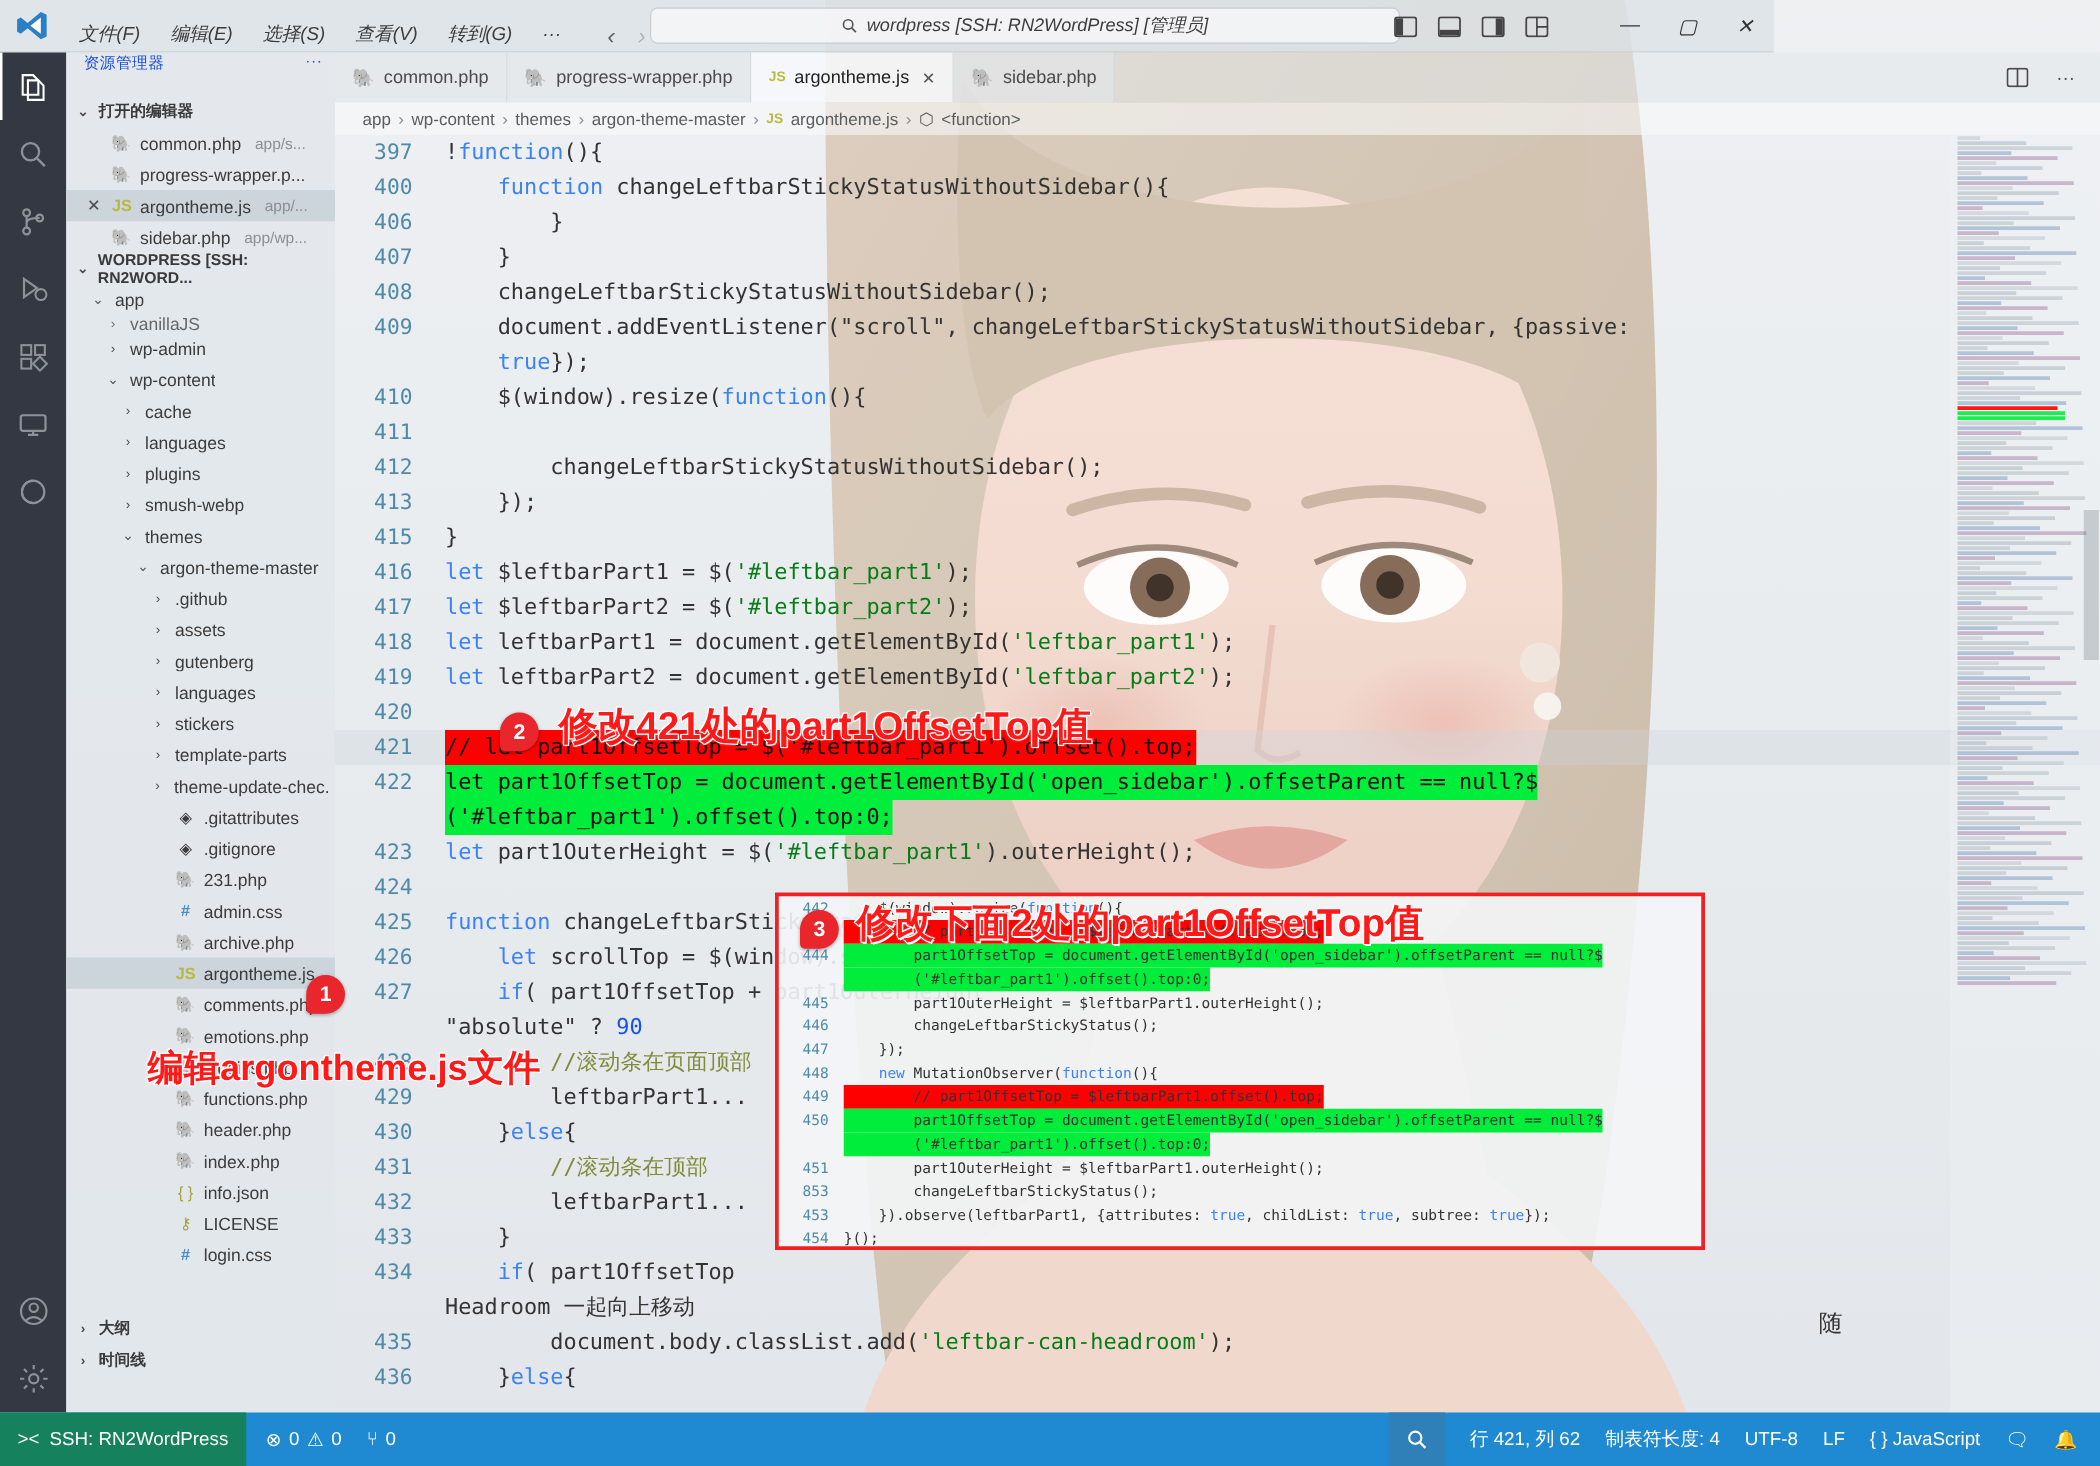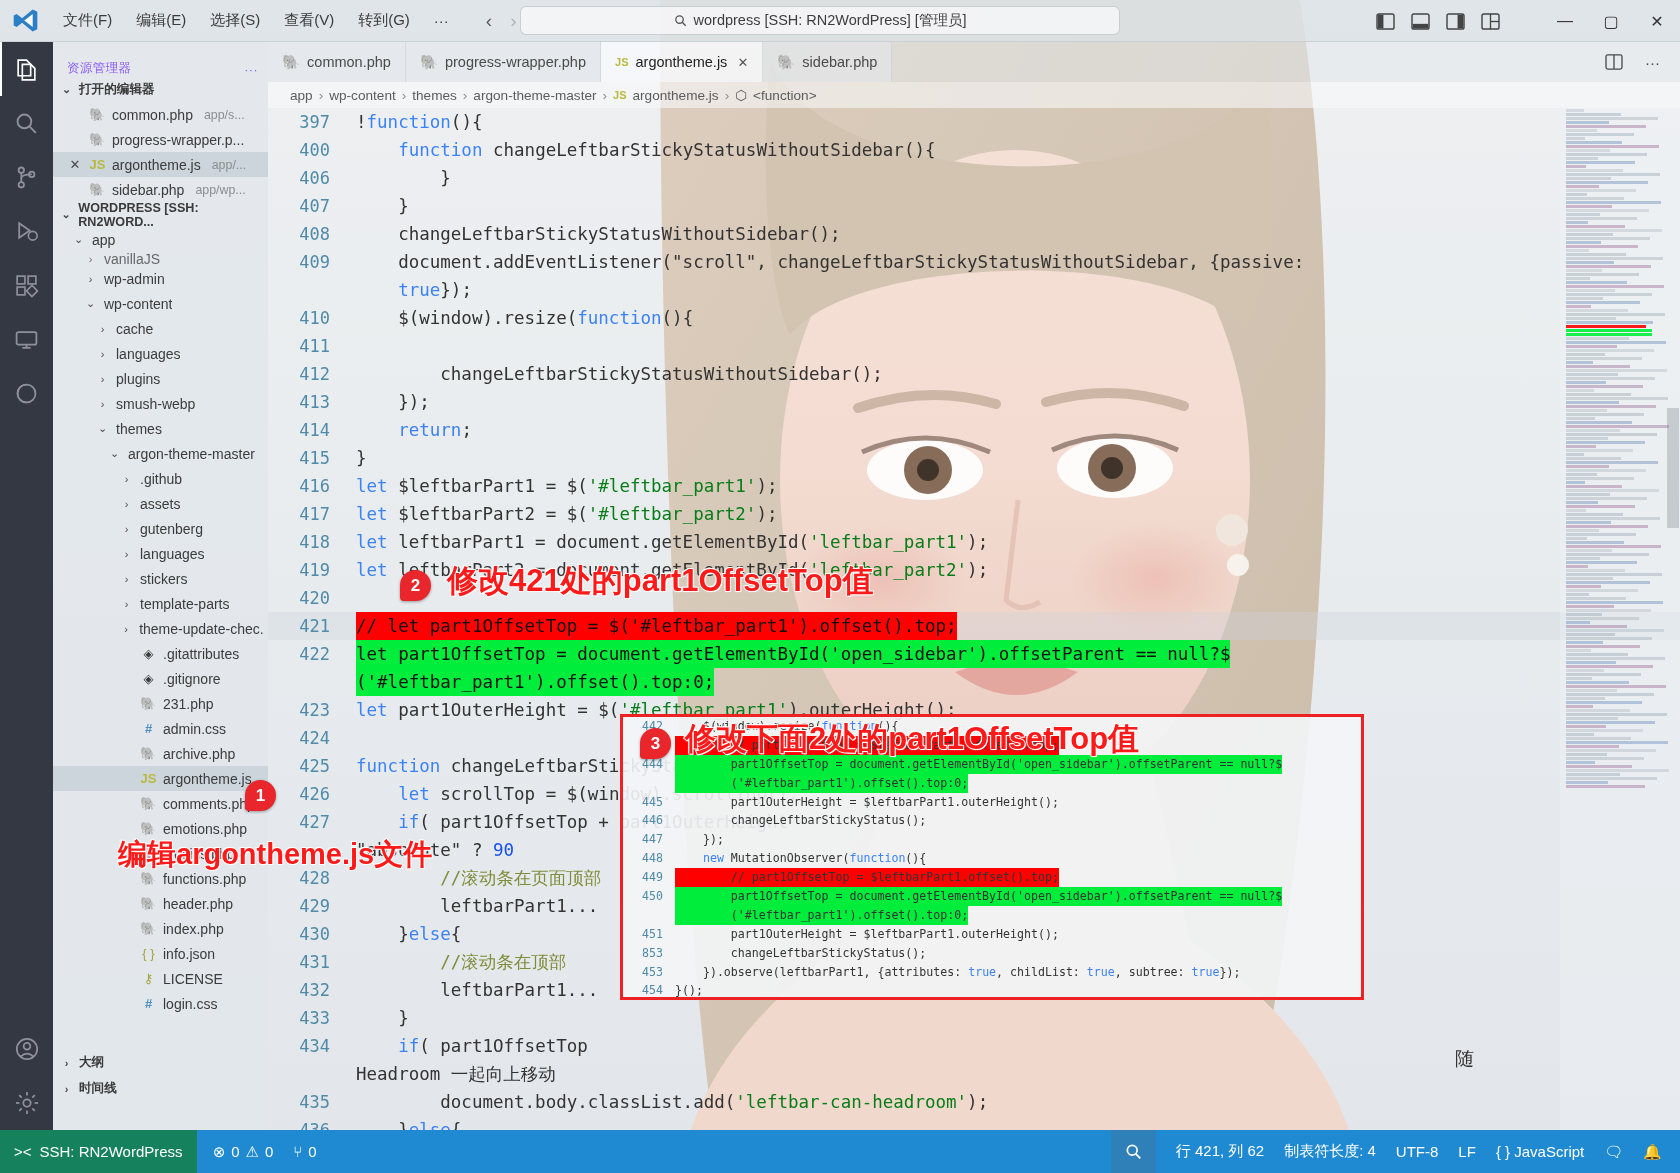--- a/index.html
+++ b/index.html
@@ -18,24 +18,25 @@
     z-index:0; overflow:hidden;
   }
 
   
   #app{
     position:absolute; inset:0; z-index:5;
   }
 
   
   .titlebar{
-    position:absolute; left:0; top:0; width:1680px; height:42px;
+    position:absolute; left:0; top:0; width:1419px; height:42px;
     background:rgba(221,226,230,.88);
-    display:flex; align-items:center;
+    display:flex; align-items:flex-end;
     border-bottom:1px solid rgba(190,196,202,.6);
+    font-style:italic;
   }
   .vsicon{ width:50px; height:42px; display:flex; align-items:center; justify-content:center;}
   .menu{ display:flex; align-items:center; gap:2px; margin-left:2px;}
   .menu .mi{
     padding:4px 11px; font-size:15px; color:#3b3b3b; white-space:nowrap;
     border-radius:3px;
   }
   .navbtns{ display:flex; align-items:center; gap:18px; margin-left:26px; color:#5a5a5a;}
   .navbtns span{ font-size:19px; }
   .navbtns .dim{ color:#b2b2b2; }
@@ -66,22 +67,22 @@
   .abitem.active:before{content:"";position:absolute;left:0;top:0;bottom:0;width:2px;background:#fff;}
   .abspacer{flex:1;}
 
   
   .sidebar{
     position:absolute; left:53px; top:42px; width:215px; height:1088px;
     background:rgba(226,231,235,.86);
     font-size:14.5px; color:#3b3b3b; overflow:hidden;
   }
   .sb-title{
-    height:35px; display:flex;align-items:flex-end;justify-content:space-between;
-    padding:0 10px 0 14px; font-size:12.5px; letter-spacing:.4px; color:#8b5cf6;
+    height:35px; display:flex;align-items:flex-start;justify-content:space-between;
+    padding:0 10px 0 14px; font-size:12.5px; letter-spacing:.4px; color:#1d4ed8;
   }
   .sec-head{
     height:25px; display:flex;align-items:center; gap:5px; padding-left:6px;
     font-size:12.6px; font-weight:bold; color:#3a3a3a;
   }
   .chev{ width:15px; text-align:center; font-size:11px; color:#4a4a4a;}
   .row{
     height:25px; display:flex; align-items:center; gap:6px;
     padding-right:4px; white-space:nowrap; font-size:14px; color:#3b3b3b;
     position:relative;
@@ -673,24 +674,20 @@
         <div class="cl-row">
           <div class="gut">411</div>
         </div>
         <div class="cl-row">
           <div class="gut">412</div>
           <div class="code">        changeLeftbarStickyStatusWithoutSidebar();</div>
         </div>
         <div class="cl-row">
           <div class="gut">413</div>
           <div class="code">    });</div>
-        </div>
-        <div class="cl-row">
-          <div class="gut">414</div>
-          <div class="code">    <span class="kw">return</span>;</div>
         </div>
         <div class="cl-row">
           <div class="gut">415</div>
           <div class="code">}</div>
         </div>
         <div class="cl-row">
           <div class="gut">416</div>
           <div class="code"><span class="kw">let</span> $leftbarPart1 = $(<span class="str">'#leftbar_part1'</span>);</div>
         </div>
         <div class="cl-row">

